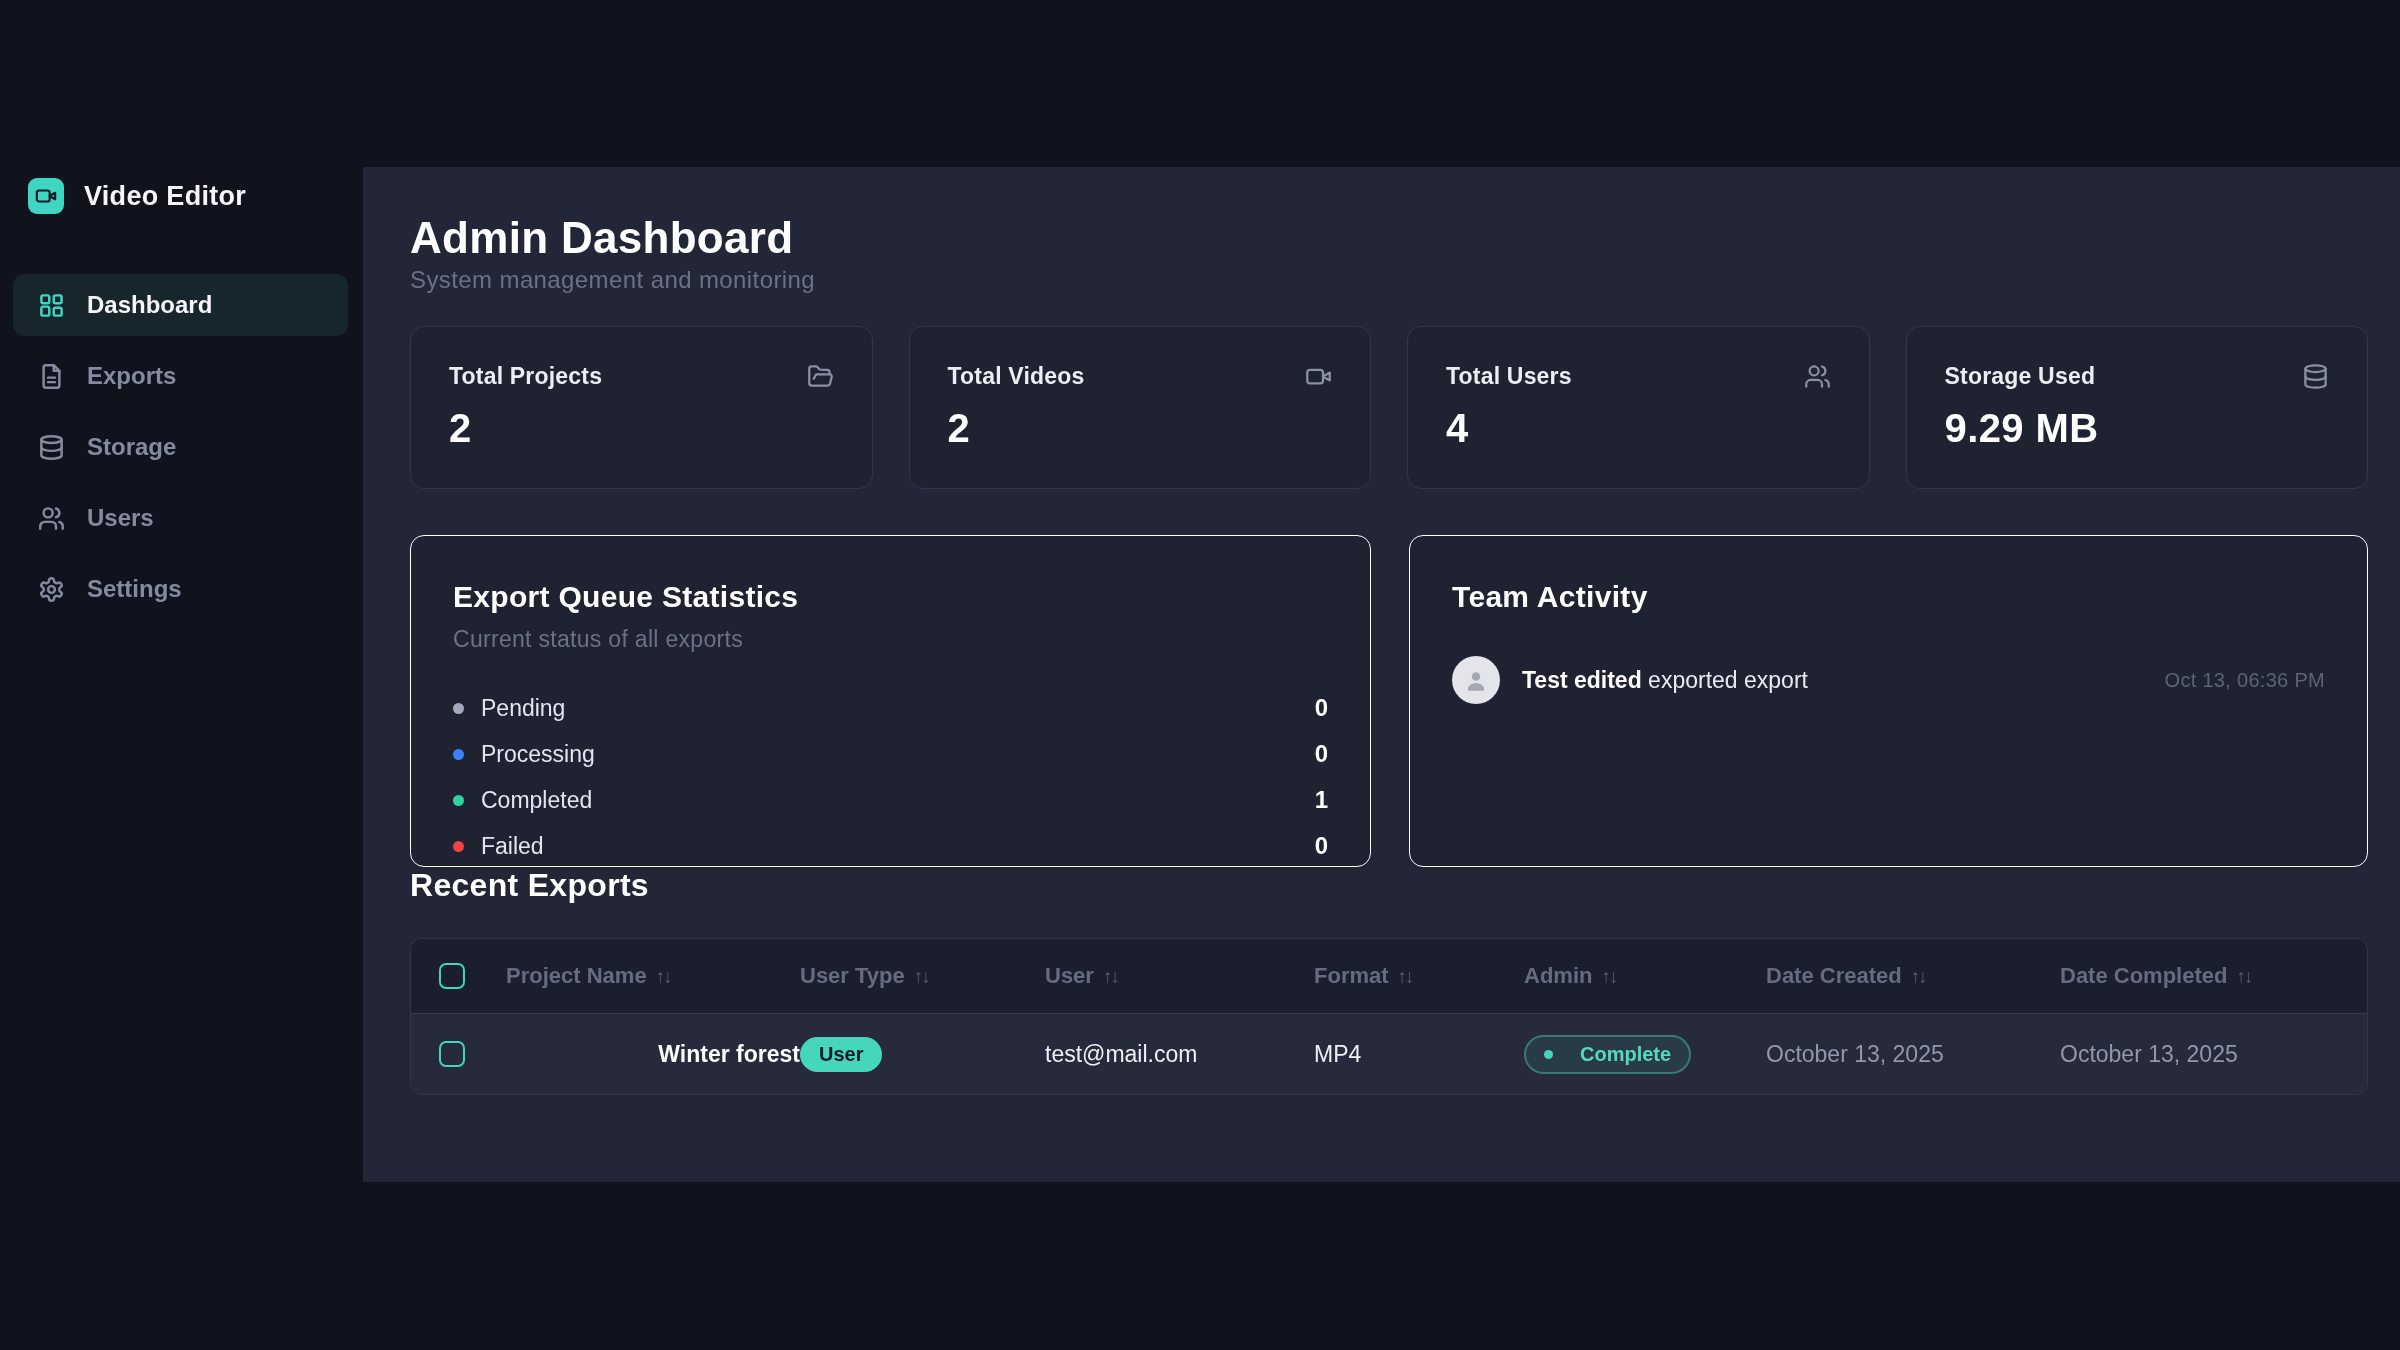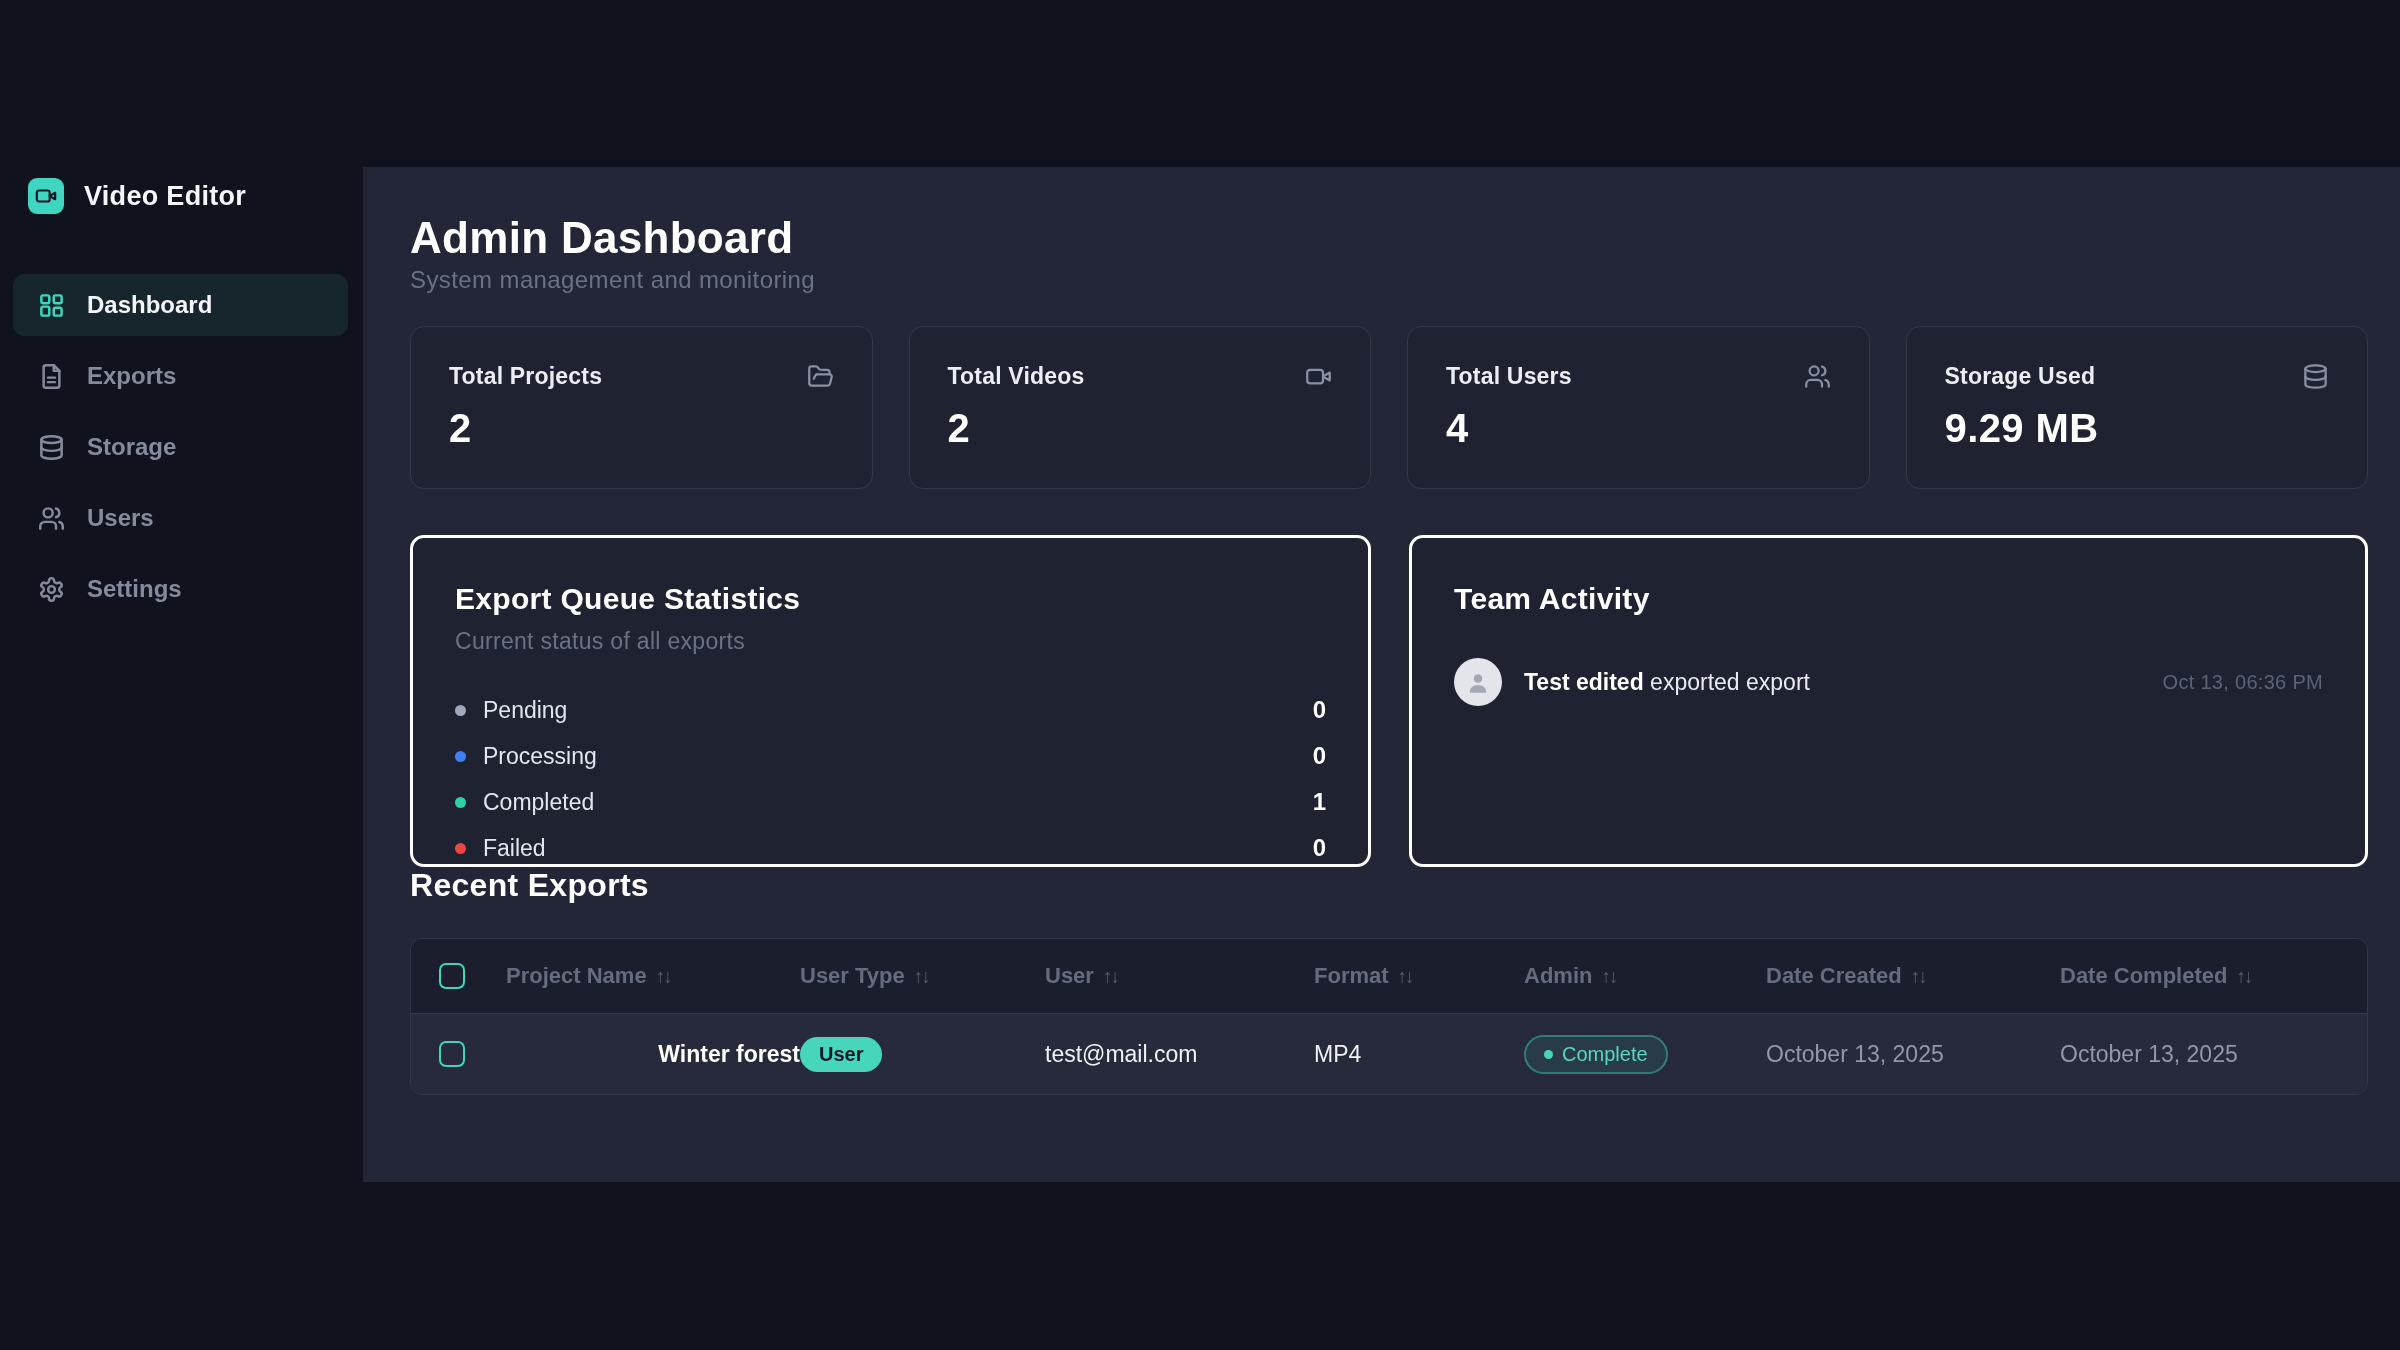--- a/index.html
+++ b/index.html
@@ -47,21 +47,21 @@
     border-radius:14px; padding:36px 38px;
   }
   .stat-head { display:flex; align-items:flex-start; justify-content:space-between; }
   .stat-label { font-size:23px; font-weight:bold; color:#ECEEF4; letter-spacing:.2px; }
   .stat-icon { color:#8A90A3; }
   .stat-value { margin-top:16px; font-size:40px; font-weight:bold; color:#FFFFFF; letter-spacing:.4px; }
 
   
   .mid-row { display:flex; gap:38px; margin-top:46px; }
   .panel-card {
-    background:#1E2231; border:3px solid #ffffff; border-radius:14px;
+    background:#1E2231; border:1px solid #ffffff; border-radius:14px;
     padding:44px 42px; height:332px;
   }
   .queue-card { width:961px; }
   .activity-card { flex:1; }
   .card-title { font-size:30px; font-weight:bold; color:#FFFFFF; letter-spacing:.3px; }
   .card-subtitle { margin-top:12px; font-size:23px; color:#6B7285; letter-spacing:.3px; }
 
   .queue-rows { margin-top:32px; }
   .queue-row { display:flex; align-items:center; height:46px; }
   .status-dot { width:11px; height:11px; border-radius:50%; margin-right:17px; flex:none; }
@@ -98,23 +98,23 @@
     width:26px; height:26px; border:2px solid #3ED6C0; border-radius:7px;
     background:transparent; cursor:pointer;
   }
   .cell-strong { font-weight:bold; color:#FFFFFF;text-align:right; }
   .cell-muted { color:#9198AB; }
   .badge-user {
     display:inline-block; background:#45D6BB; color:#141827;
     font-size:20px; font-weight:bold; padding:6px 19px; border-radius:999px;
   }
   .badge-complete {
-    display:inline-flex; align-items:center; gap:9px;
+    display:inline-flex; align-items:center; gap:27px;
     background:rgba(69,214,187,0.10); border:2px solid rgba(69,214,187,0.42);
-    color:#58D9BC; font-size:20px; font-weight:normal; padding:6px 18px; border-radius:999px;
+    color:#58D9BC; font-size:20px; font-weight:bold; padding:6px 18px; border-radius:999px;
   }
   .badge-complete .dot { width:9px; height:9px; border-radius:50%; background:#45D6BB; }
 </style>
 </head>
 <body>
 
 <aside class="sidebar">
   <div class="logo-row">
     <div class="logo-badge">
       <svg width="22" height="22" viewBox="0 0 24 24" fill="none" stroke="currentColor" stroke-width="2.4" stroke-linecap="round" stroke-linejoin="round">

